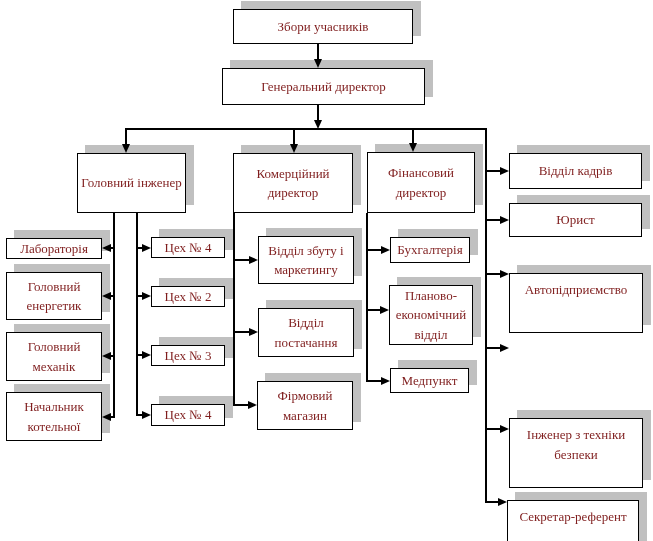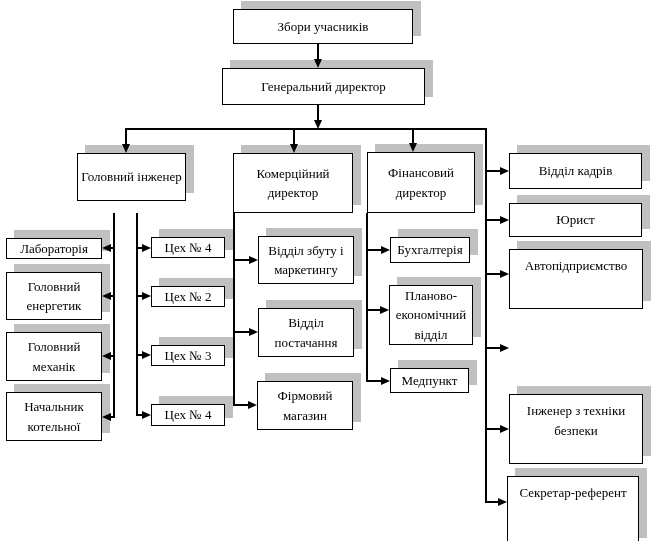--- a/index.html
+++ b/index.html
@@ -2,37 +2,37 @@
 <html lang="uk" style="--bg: #ffffff; --fill: #ffffff; --border-color: #000000; --shadow-color: #c0c0c0; --line-color: #000000;"><head>
 <meta charset="utf-8">
 <title>Organizational chart</title>
 <style>
   html, body { margin: 0; padding: 0; background: var(--bg, #ffffff); }
   .canvas {
     position: relative;
     width: 653px;
     height: 541px;
     font-family: "Liberation Serif", "DejaVu Serif", serif;
-    color: #000000;
+    color: #7f1d1d;
   }
   .node {
     position: absolute;
     box-sizing: border-box;
     background: var(--fill, #ffffff);
     border: 1.5px solid var(--border-color, #000000);
     box-shadow: 8px -8px 0 0 var(--shadow-color, #c0c0c0);
     display: flex;
     align-items: center;
     justify-content: center;
     text-align: center;
     font-size: 13px;
     line-height: 1.5;
     padding: 1px 3px;
   }
-  .node.top { align-items: flex-start; padding-top: 6px; }
+  .node.top { align-items: flex-start; padding-top: 6px; margin-top: 24px; }
   .vl, .hl { position: absolute; background: var(--line-color, #000000); }
   .vl { width: 2px; }
   .hl { height: 2px; }
   .ar { position: absolute; width: 0; height: 0; }
   .ar.d {
     border-left: 4px solid transparent;
     border-right: 4px solid transparent;
     border-top: 9px solid var(--line-color, #000000);
   }
   .ar.r {
@@ -50,21 +50,21 @@
 <body>
 
 <div class="canvas">
 
   <div class="node" style="left:233px;top:9px;width:180px;height:35px">
     <span>Збори учасників</span>
   </div>
   <div class="node" style="left:222px;top:68px;width:203px;height:37px">
     <span>Генеральний директор</span>
   </div>
-  <div class="node" style="left:77px;top:153px;width:109px;height:48px">
+  <div class="node" style="left:77px;top:153px;width:109px;height:60px">
     <span>Головний інженер</span>
   </div>
   <div class="node" style="left:233px;top:153px;width:120px;height:60px">
     <span>Комерційний директор</span>
   </div>
   <div class="node" style="left:367px;top:152px;width:108px;height:61px">
     <span>Фінансовий директор</span>
   </div>
 
   <div class="node" style="left:6px;top:238px;width:96px;height:21px">

